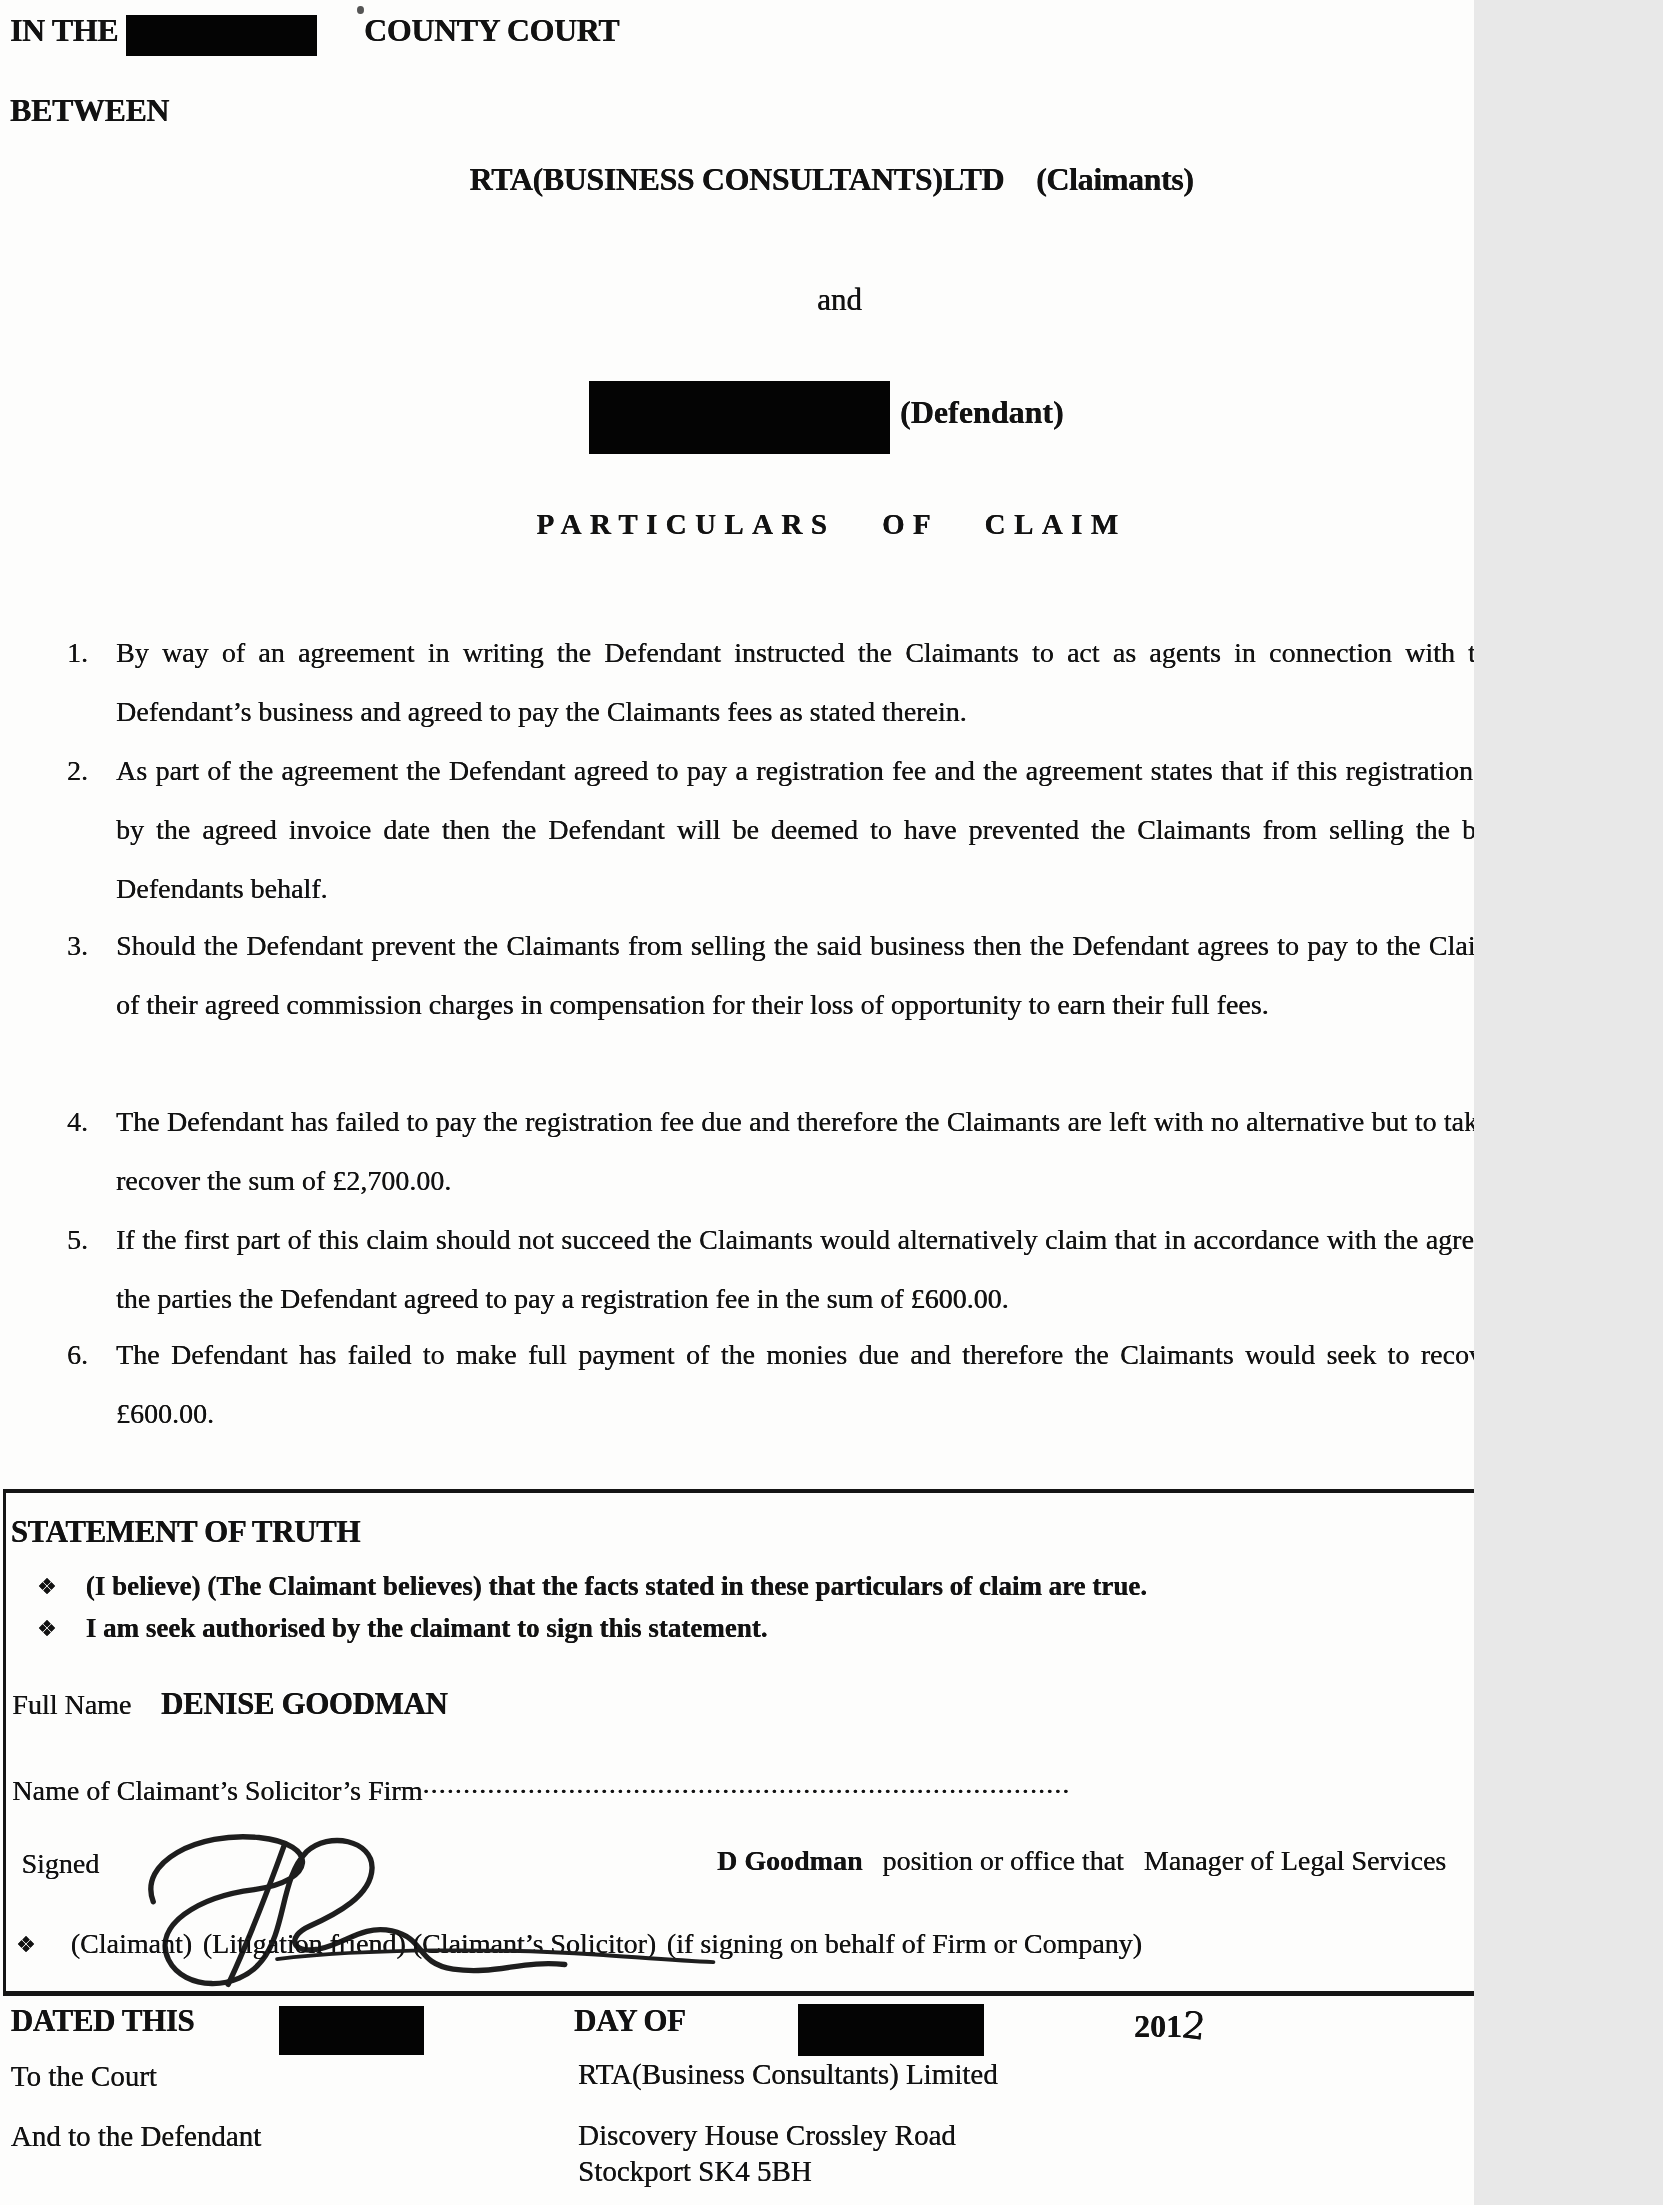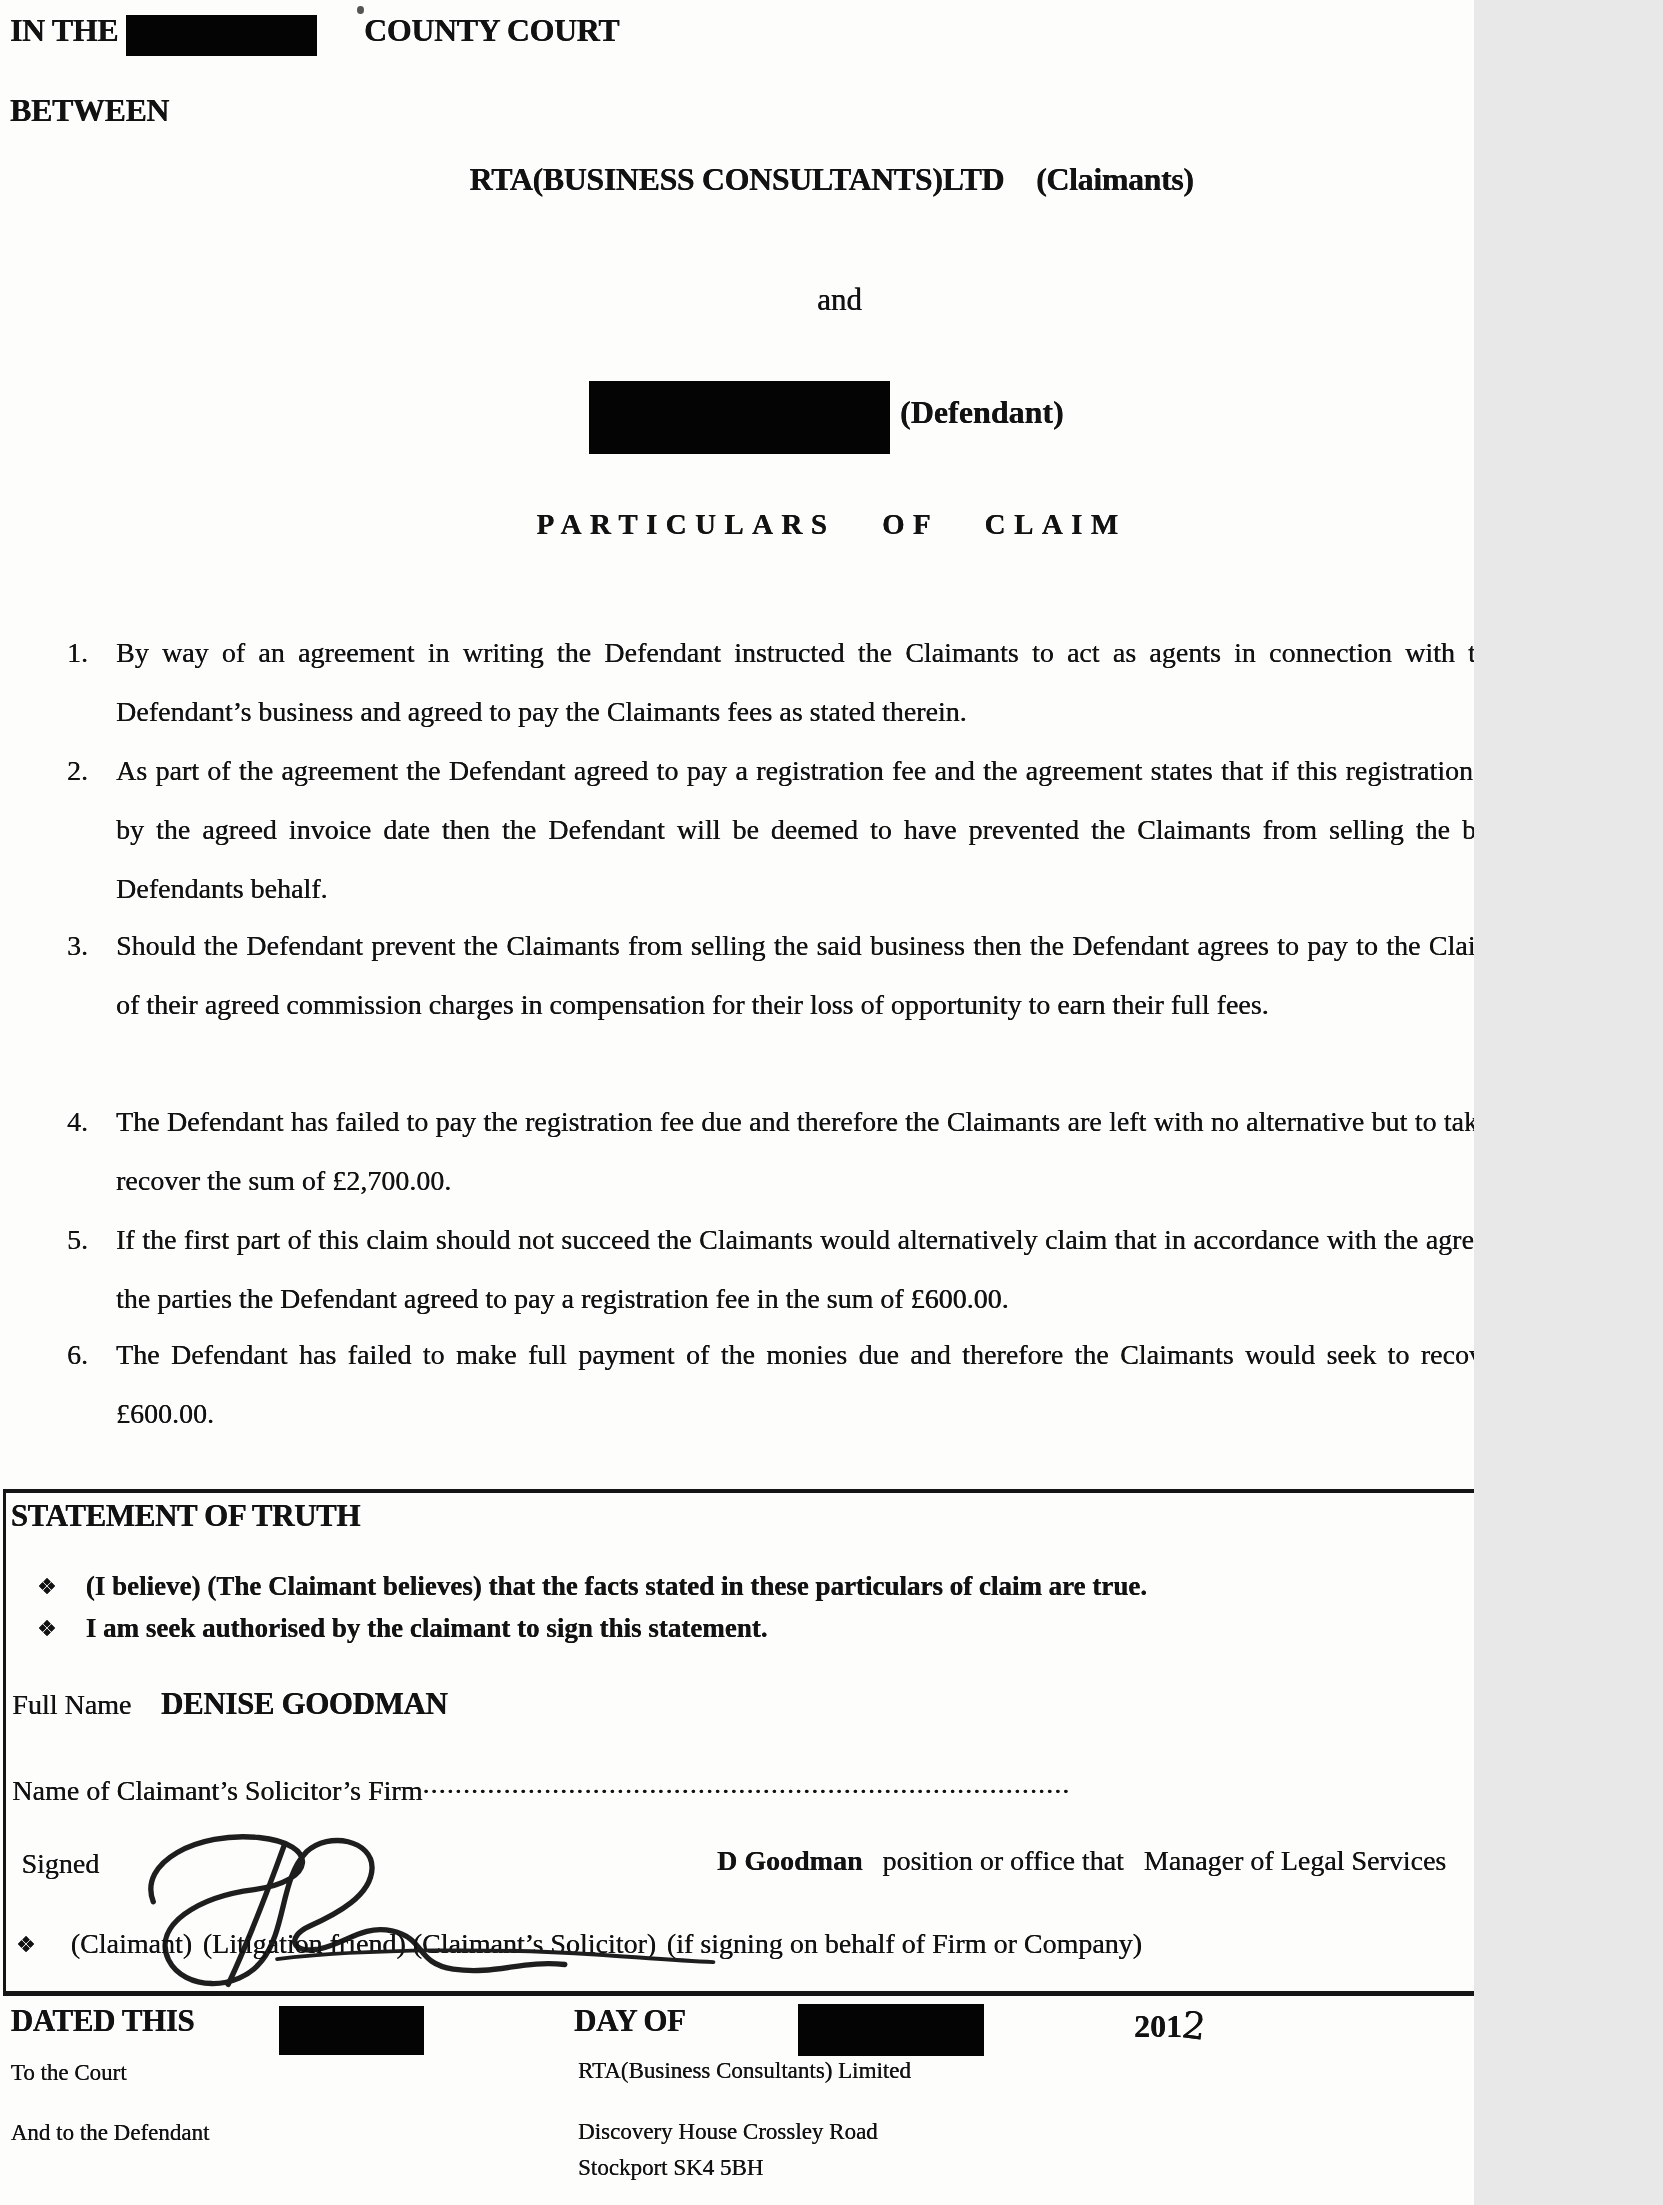--- a/index.html
+++ b/index.html
@@ -34,36 +34,36 @@
   .claim .num{position:absolute;left:-49px;top:0;text-align:left;}
 
   
   .sot-box{
     left:3.1px;top:1489px;width:1657px;height:507px;
     border-top:4.6px solid #151515;
     border-left:3.1px solid #151515;
     border-bottom:5.4px solid #151515;
     box-sizing:border-box;
   }
-  .sot-heading{font-size:31px;font-weight:bold;letter-spacing:-0.4px;}
+  .sot-heading{font-size:31px;font-weight:bold;letter-spacing:-0.4px;margin-top:16px;}
   .bullet-line{font-size:27px;font-weight:bold;white-space:nowrap;margin-left:20px;}
   .bullet-line .diamond{font-family:"DejaVu Sans", sans-serif;font-size:22px;position:relative;top:-1.5px;}
   .bullet-text-gap{display:inline-block;width:29px;}
   .label-37{font-size:28px;}
   .fullname-value{font-size:31px;font-weight:bold;letter-spacing:-0.4px;}
   .leader{font-size:28px;letter-spacing:1.1px;display:inline-block;max-width:659px;overflow:hidden;white-space:nowrap;vertical-align:baseline;}
   .sig-row-right{font-size:28px;white-space:nowrap;}
   .sig-row-right .name{font-weight:bold;}
   .sig-row-right .gap{display:inline-block;width:20px;}
   .capacity-line{font-size:28px;white-space:nowrap;}
   .capacity-line .diamond{font-family:"DejaVu Sans", sans-serif;font-size:22px;position:relative;top:-1.5px;}
 
   
   .footer-b{font-size:31px;font-weight:bold;letter-spacing:-0.4px;white-space:nowrap;}
-  .footer-n{font-size:23px;white-space:nowrap;}
+  .footer-n{font-size:29px;white-space:nowrap;}
   .year{font-size:32px;font-weight:bold;white-space:nowrap;}
   .year .hand{
     display:inline-block;
     font-family:"DejaVu Serif", serif;
     font-weight:normal;
     font-size:37px;
     transform:rotate(7deg) translateY(1.5px);
     letter-spacing:0;
   }
 

